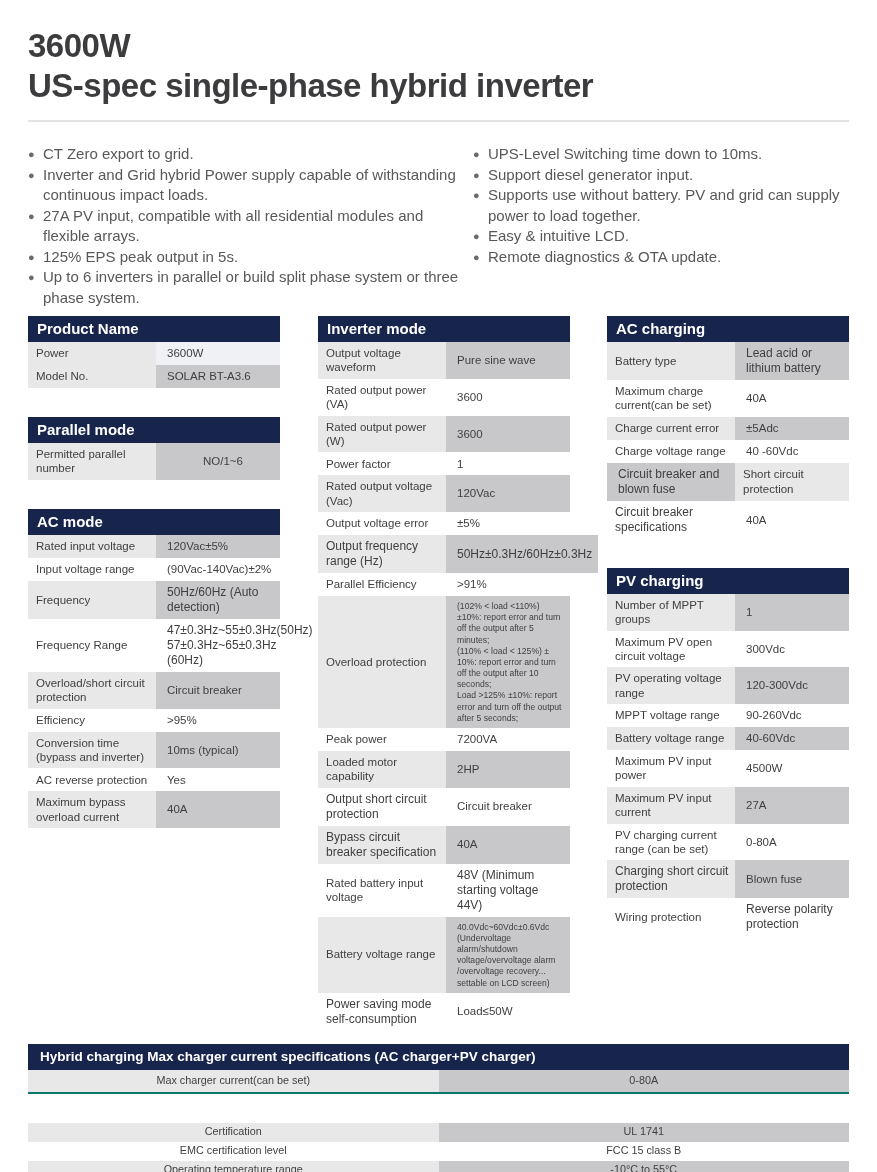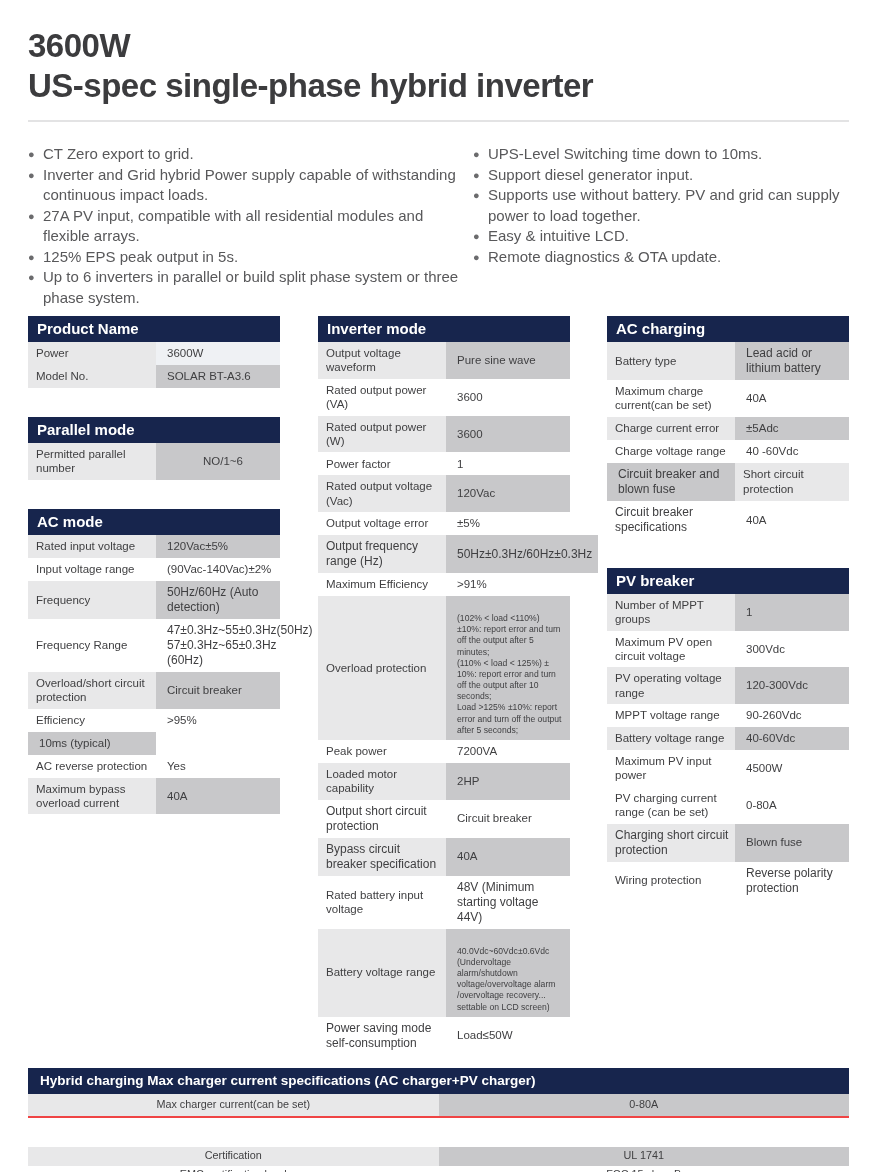--- a/index.html
+++ b/index.html
@@ -37,30 +37,30 @@
   .spec-table:last-child{margin-bottom:0;}
   .spec-head{background:var(--navy);color:#fff;font-weight:bold;font-size:15px;padding:4px 9px 5px 9px;}
   .spec-row{display:grid;grid-template-columns:128px 1fr;min-height:23px;background:#fff;}
   .spec-row .cell{display:flex;align-items:center;padding:4px 6px 4px 8px;font-size:11.5px;line-height:1.25;white-space:pre-line;}
   .spec-row .val{padding-left:11px;}
   .spec-row.shaded .lab{background:var(--row-label);}
   .spec-row.shaded .val{background:var(--row-value);}
   .spec-row.p-light .lab{background:var(--row-label);}
   .spec-row.p-light .val{background:var(--row-light);}
   .cell.small{font-size:12px;}
-  .cell.tiny{font-size:8.6px;line-height:1.3;align-items:flex-start;padding-top:17px;}
+  .cell.tiny{font-size:8.6px;line-height:1.3;align-items:flex-start;padding-top:5px;}
   .center-val .val{justify-content:center;padding-left:16px;}
 
   
   .wide{width:821px;margin-top:13px;}
   .wide .spec-head{font-size:13.5px;padding:5px 12px 6px 12px;}
   .wide .spec-row{grid-template-columns:1fr 1fr;min-height:19px;}
   .wide .spec-row .cell{justify-content:center;text-align:left;padding:2.5px 6px;font-size:10.8px;}
   .wide .spec-row .val{padding-left:6px;}
-  .wide{border-bottom:2px solid #ef4444;}
+  .wide{border-bottom:2px solid #0f766e;}
   .hybrid-table .spec-row{min-height:22px;}
   .hybrid-table .spec-row .lab{background:var(--row-label);}
   .hybrid-table .spec-row .val{background:var(--row-value);}
 </style>
 </head>
 <body>
 
 <div class="page">
 
   <div class="title">
@@ -127,20 +127,21 @@
           </div>
           <div class="spec-row shaded">
             <div class="cell lab">Overload/short circuit protection</div>
             <div class="cell val">Circuit breaker</div>
           </div>
           <div class="spec-row">
             <div class="cell lab">Efficiency</div>
             <div class="cell val">&gt;95%</div>
           </div>
           <div class="spec-row shaded">
+            <div class="cell lab">Conversion time (bypass and inverter)</div>
             <div class="cell val">10ms (typical)</div>
           </div>
           <div class="spec-row">
             <div class="cell lab">AC reverse protection</div>
             <div class="cell val">Yes</div>
           </div>
           <div class="spec-row shaded">
             <div class="cell lab">Maximum bypass overload current</div>
             <div class="cell val">40A</div>
           </div>
@@ -172,21 +173,21 @@
           </div>
           <div class="spec-row">
             <div class="cell lab">Output voltage error</div>
             <div class="cell val">±5%</div>
           </div>
           <div class="spec-row shaded">
             <div class="cell lab small">Output frequency range (Hz)</div>
             <div class="cell val small">50Hz±0.3Hz/60Hz±0.3Hz</div>
           </div>
           <div class="spec-row">
-            <div class="cell lab">Maximum Efficiency</div>
+            <div class="cell lab">Parallel Efficiency</div>
             <div class="cell val">&gt;91%</div>
           </div>
           <div class="spec-row shaded">
             <div class="cell lab">Overload protection</div>
             <div class="cell val tiny">(102% &lt; load &lt;110%) ±10%: report error and turn off the output after 5 minutes;
 (110% &lt; load &lt; 125%) ± 10%: report error and turn off the output after 10 seconds;
 Load &gt;125% ±10%: report error and turn off the output after 5 seconds;</div>
           </div>
           <div class="spec-row">
             <div class="cell lab">Peak power</div>
@@ -241,21 +242,21 @@
           <div class="spec-row shaded">
             <div class="cell val small">Circuit breaker and blown fuse</div>
             <div class="cell lab">Short circuit protection</div>
           </div>
           <div class="spec-row">
             <div class="cell lab small">Circuit breaker specifications</div>
             <div class="cell val">40A</div>
           </div>
         </div>
       <div class="spec-table">
-        <div class="spec-head">PV breaker</div>
+        <div class="spec-head">PV charging</div>
       <div class="spec-row shaded">
             <div class="cell lab">Number of MPPT groups</div>
             <div class="cell val">1</div>
           </div>
           <div class="spec-row">
             <div class="cell lab">Maximum PV open circuit voltage</div>
             <div class="cell val">300Vdc</div>
           </div>
           <div class="spec-row shaded">
             <div class="cell lab">PV operating voltage range</div>
@@ -265,20 +266,24 @@
             <div class="cell lab">MPPT voltage range</div>
             <div class="cell val">90-260Vdc</div>
           </div>
           <div class="spec-row shaded">
             <div class="cell lab">Battery voltage range</div>
             <div class="cell val">40-60Vdc</div>
           </div>
           <div class="spec-row">
             <div class="cell lab">Maximum PV input power</div>
             <div class="cell val">4500W</div>
+          </div>
+          <div class="spec-row shaded">
+            <div class="cell lab">Maximum PV input current</div>
+            <div class="cell val">27A</div>
           </div>
           <div class="spec-row">
             <div class="cell lab">PV charging current range (can be set)</div>
             <div class="cell val">0-80A</div>
           </div>
           <div class="spec-row shaded">
             <div class="cell lab small">Charging short circuit protection</div>
             <div class="cell val">Blown fuse</div>
           </div>
           <div class="spec-row">

